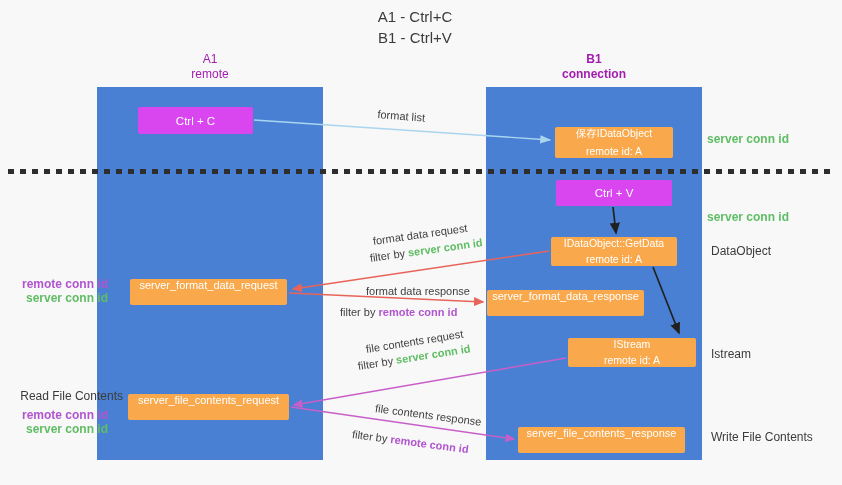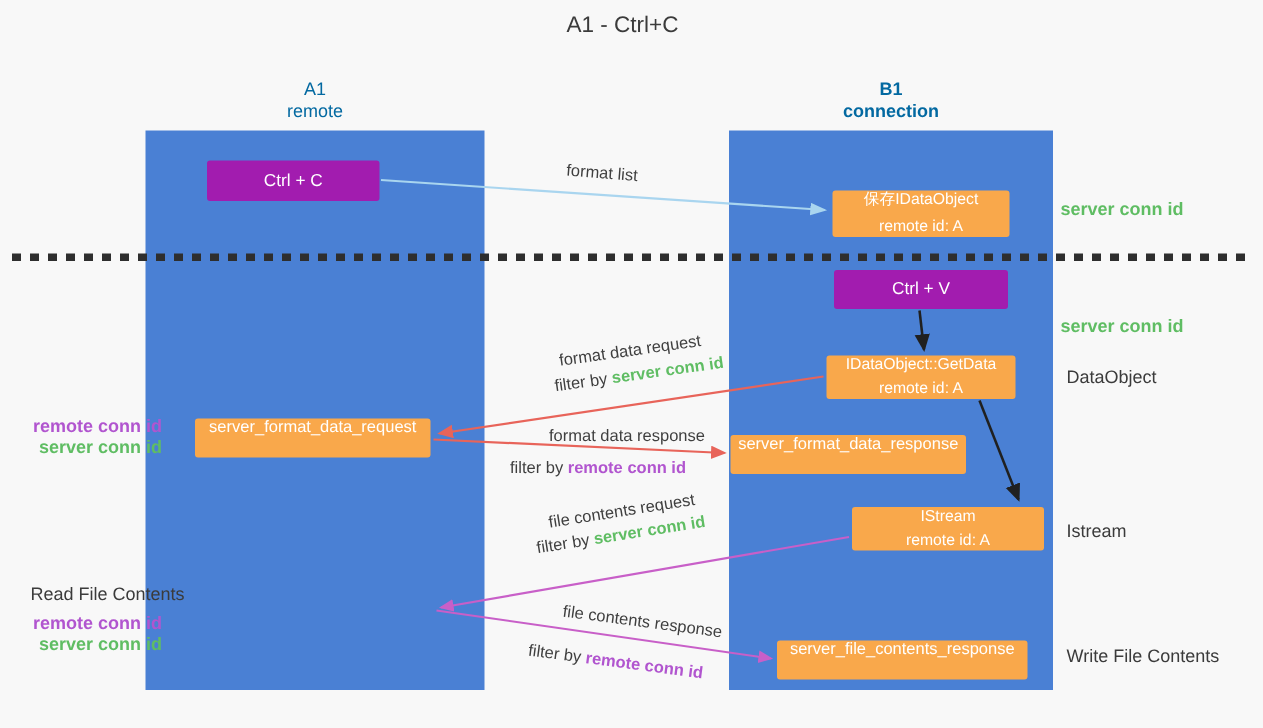--- a/index.html
+++ b/index.html
@@ -1,36 +1,36 @@
 <!DOCTYPE html>
 <html><head>
 <meta charset="utf-8">
 <style>
   html,body{margin:0;padding:0;background:#f8f8f8;font-family:"Liberation Sans",sans-serif;}
   #canvas{position:relative;width:842px;height:485px;background:#f8f8f8;overflow:hidden;padding-left:39px;}
 
   .title{position:absolute;left:320px;top:6px;width:190px;text-align:center;
          font-size:15px;line-height:21px;color:#3b3b3b;}
 
-  .col-header{position:absolute;top:52px;text-align:center;font-size:12px;line-height:15px;color:#0369a1;}
+  .col-header{position:absolute;top:52px;text-align:center;font-size:12px;line-height:15px;color:#a21caf;}
   #hdr-a1{left:97px;width:226px;}
   #hdr-b1{left:486px;width:216px;font-weight:bold;}
 
   .lifeline{position:absolute;top:87px;height:373px;background:#4a80d4;}
   #col-a1{left:97px;width:226px;}
   #col-b1{left:486px;width:216px;}
 
   .dotted{position:absolute;left:8px;top:169px;width:828px;height:5px;z-index:3;
           background:repeating-linear-gradient(to right,#2e2e2e 0 6px,transparent 6px 12px);}
 
   #arrows{position:absolute;left:0;top:0;z-index:4;pointer-events:none;}
 
   .node{position:absolute;z-index:5;display:flex;flex-direction:column;align-items:center;
         justify-content:center;color:#fff;text-align:center;border-radius:2px;white-space:nowrap;}
-  .green{background:#a21caf;font-size:11.5px;}
+  .green{background:#d946ef;font-size:11.5px;}
   .orange{background:#f9a84b;font-size:11px;justify-content:space-between;}
   .two-line{font-size:10.5px;line-height:13px;}
 
   #node-ctrl-c{left:138px;top:107px;width:115px;height:27px;}
   #node-save-ido{left:555px;top:127px;width:118px;height:31px;}
   #node-ctrl-v{left:556px;top:180px;width:116px;height:26px;}
   #node-getdata{left:551px;top:237px;width:126px;height:29px;}
   #node-fmt-req{left:130px;top:279px;width:157px;height:26px;}
   #node-fmt-res{left:487px;top:290px;width:157px;height:26px;}
   #node-istream{left:568px;top:338px;width:128px;height:29px;}
@@ -65,20 +65,21 @@
   #ann-left1{left:8px;top:277px;width:100px;}
   #ann-left2{left:8px;top:408px;width:100px;}
 </style>
 </head>
 <body>
 
 <div id="canvas">
 
   <div class="title">
     <div>A1 - Ctrl+C</div>
+    <div>B1 - Ctrl+V</div>
   </div>
 
   <div class="col-header" id="hdr-a1">
     <div>A1</div>
     <div>remote</div>
   </div>
   <div class="col-header" id="hdr-b1">
     <div>B1</div>
     <div>connection</div>
   </div>
@@ -136,20 +137,23 @@
 
   <div class="node orange" id="node-fmt-req">
     <span>server_format_data_request</span>
   </div>
 
   <div class="node orange two-line" id="node-istream">
     <span>IStream</span>
     <span>remote id: A</span>
   </div>
 
+  <div class="node orange" id="node-file-req">
+    <span>server_file_contents_request</span>
+  </div>
 
   <div class="node orange" id="node-file-res">
     <span>server_file_contents_response</span>
   </div>
 
   <div class="elabel" id="lbl-format-list">format list</div>
 
   <div class="elabel" id="lbl-fdr">format data request</div>
   <div class="elabel" id="lbl-fdr-filter">
     <span>filter by </span><span class="gid">server conn id</span>

